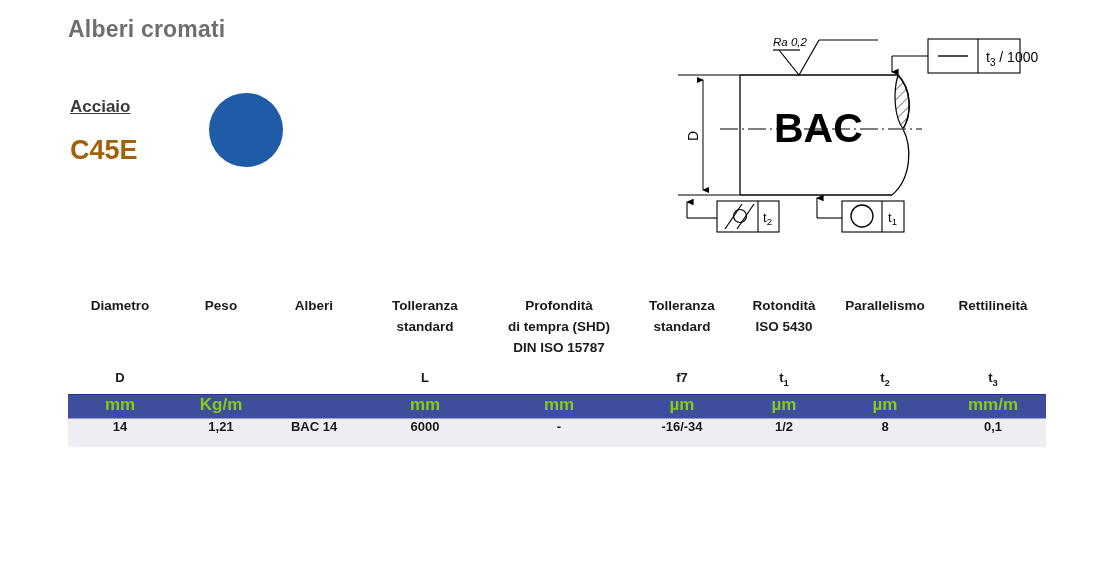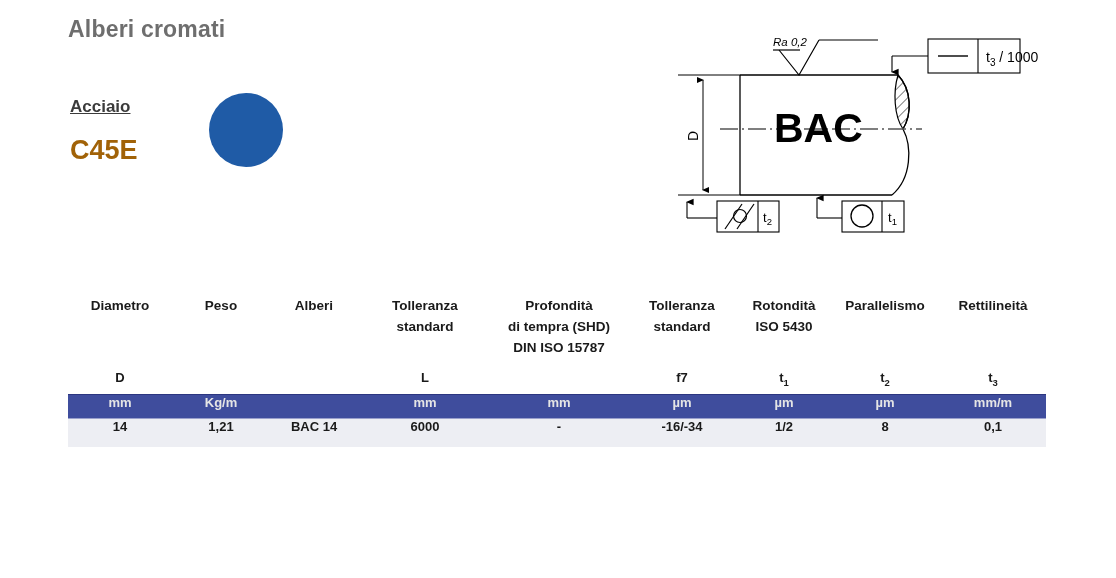--- a/index.html
+++ b/index.html
@@ -91,22 +91,22 @@
     font-weight: bold;
     color: #1a1a1a;
     height: 24px;
     vertical-align: middle;
   }
   .sym-row td sub { font-size: 9.5px; }
   .unit-row {
     background: #3f4d9d;
   }
   .unit-row td {
-    color: #e5e5e5;
-    font-size: 13px;
+    color: #84cc16;
+    font-size: 17px;
     font-weight: bold;
     height: 24px;
     vertical-align: middle;
   }
   .data-row {
     background: #edeef3;
   }
   .data-row td {
     font-size: 13px;
     color: #1a1a1a;

